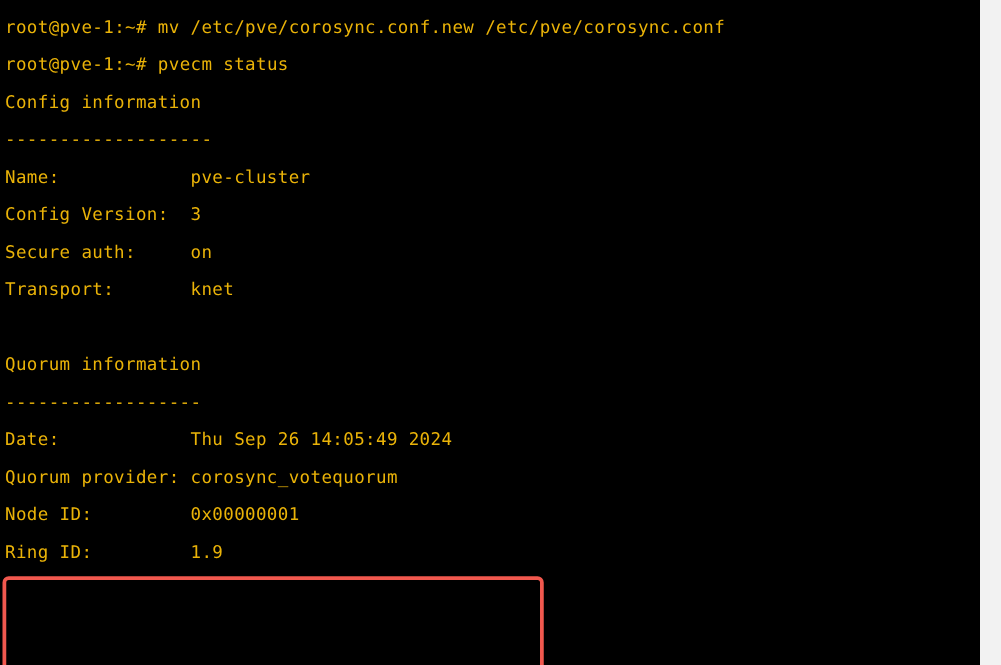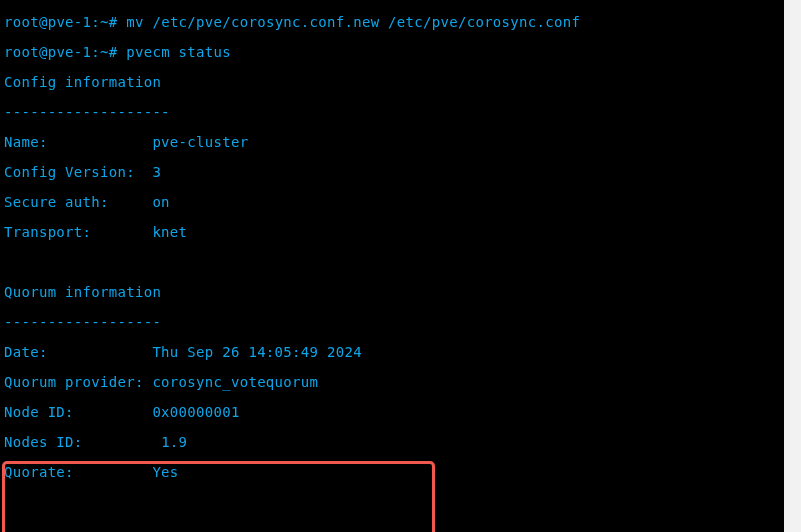--- a/index.html
+++ b/index.html
@@ -7,21 +7,21 @@
     padding: 0;
     background: #fff;
     font-family: "DejaVu Sans Mono", "Courier New", monospace;
   }
   .window {
     position: relative;
     width: 801px;
     height: 532px;
     box-sizing: border-box;
     background: #000;
-    color: #0ea5e9;
+    color: #eab308;
     font-size: 14px;
     line-height: 15px;
     overflow: hidden;
     border-right: 17px solid #f2f2f2;
   }
   .scrollbar-thumb {
     position: absolute;
     right: -15px;
     top: 0;
     width: 13px;
@@ -59,22 +59,21 @@
 <div class="line"><span>Name:            </span><span>pve-cluster</span></div>
 <div class="line"><span>Config Version:  </span><span>3</span></div>
 <div class="line"><span>Secure auth:     </span><span>on</span></div>
 <div class="line"><span>Transport:       </span><span>knet</span></div>
 <div class="line"> </div>
 <div class="line">Quorum information</div>
 <div class="line">------------------</div>
 <div class="line"><span>Date:            </span><span>Thu Sep 26 14:05:49 2024</span></div>
 <div class="line"><span>Quorum provider: </span><span>corosync_votequorum</span></div>
 <div class="line"><span>Node ID:         </span><span>0x00000001</span></div>
-<div class="line"><span>Nodes ID:         </span><span>1.9</span></div>
-<div class="line"><span>Quorate:         </span><span>Yes</span></div>
+<div class="line"><span>Ring ID:         </span><span>1.9</span></div>
 <div class="line"> </div>
 
 
 
 
 
 
 
 
 

